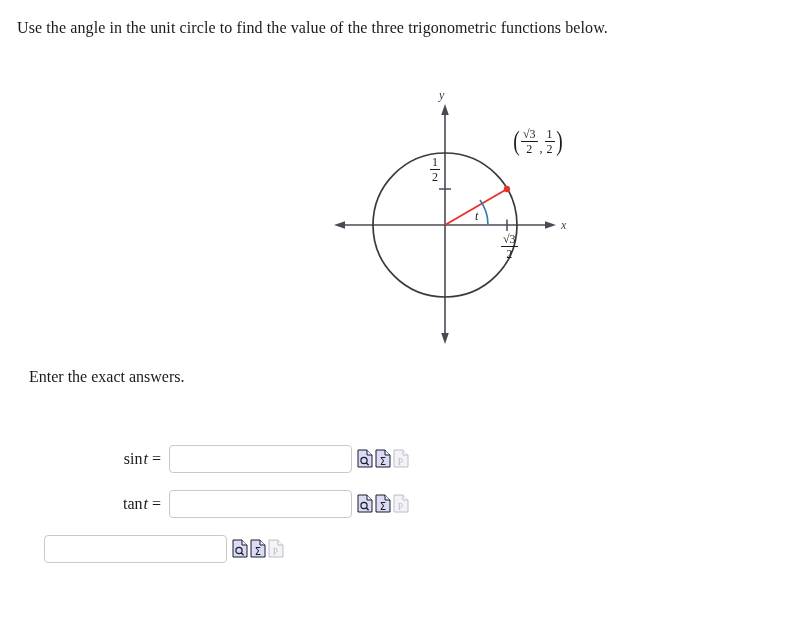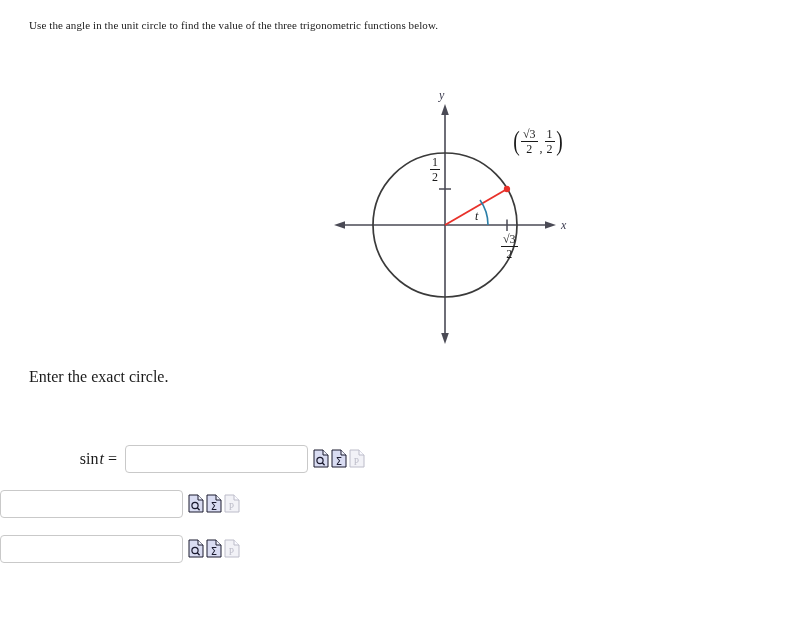--- a/index.html
+++ b/index.html
@@ -13,23 +13,23 @@
     height: 618px;
     position: relative;
     font-family: "Liberation Serif", "DejaVu Serif", serif;
     color: #1a1a1a;
     overflow: hidden;
   }
 
   
   .prompt {
     position: absolute;
-    left: 29px;
+    left: 17px;
     top: 18px;
-    font-size: 11px;
+    font-size: 16px;
     line-height: 1.3;
     letter-spacing: 0.1px;
     white-space: nowrap;
     text-align: center;
   }
 
   
   .figure {
     position: absolute;
     left: 320px;
@@ -107,20 +107,21 @@
   .rows {
     position: absolute;
     left: 0;
     top: 436px;
     width: 420px;
   }
   .row {
     display: flex;
     align-items: center;
     height: 45px;
+    padding-left: 44px;
   }
   .row-label {
     width: 125px;
     text-align: right;
     padding-right: 8px;
     font-size: 16px;
     white-space: nowrap;
     font-family: "Liberation Serif", "DejaVu Serif", serif;
   }
   .row-label .fn { font-style: normal; }
@@ -204,21 +205,21 @@
     </span>
     <span class="comma">,</span>
     <span class="frac inline">
       <span class="num">1</span>
       <span class="den">2</span>
     </span>
     <span class="paren">)</span>
   </div>
 </div>
 
-<div class="enter-text">Enter the exact circle.</div>
+<div class="enter-text">Enter the exact answers.</div>
 
 <div class="rows">
 
   <div class="row">
     <div class="row-label">
       <span class="fn">sin</span><span class="var">t</span><span class="eq">=</span>
     </div>
     <input class="answer-input" type="text" value="" style="">
     <div class="icons">
       <svg class="icn" viewBox="0 0 16 19">
@@ -234,20 +235,23 @@
       </svg>
       <svg class="icn disabled" viewBox="0 0 16 19">
         <path d="M1 1 H10 L15 6 V18 H1 Z" fill="#f2f2f7" stroke="#bcbcc9" stroke-width="1"></path>
         <path d="M10 1 V6 H15" fill="#fafaff" stroke="#bcbcc9" stroke-width="1"></path>
         <text x="7.5" y="15.5" text-anchor="middle" font-size="9.5" font-family="'Liberation Serif', serif" fill="#bcbcc9">P</text>
       </svg>
     </div>
   </div>
 
   <div class="row">
+    <div class="row-label">
+      <span class="fn">tan</span><span class="var">t</span><span class="eq">=</span>
+    </div>
     <input class="answer-input" type="text" value="" style="">
     <div class="icons">
       <svg class="icn" viewBox="0 0 16 19">
         <path d="M1 1 H10 L15 6 V18 H1 Z" fill="#d9dcf2" stroke="#1a1a2e" stroke-width="1"></path>
         <path d="M10 1 V6 H15" fill="#eef0fb" stroke="#1a1a2e" stroke-width="1"></path>
         <circle cx="7" cy="11.5" r="3.1" fill="none" stroke="#1a1a2e" stroke-width="1.2"></circle>
         <line x1="9.3" y1="13.8" x2="11.6" y2="16.2" stroke="#1a1a2e" stroke-width="1.3"></line>
       </svg>
       <svg class="icn" viewBox="0 0 16 19">
         <path d="M1 1 H10 L15 6 V18 H1 Z" fill="#d9dcf2" stroke="#1a1a2e" stroke-width="1"></path>

